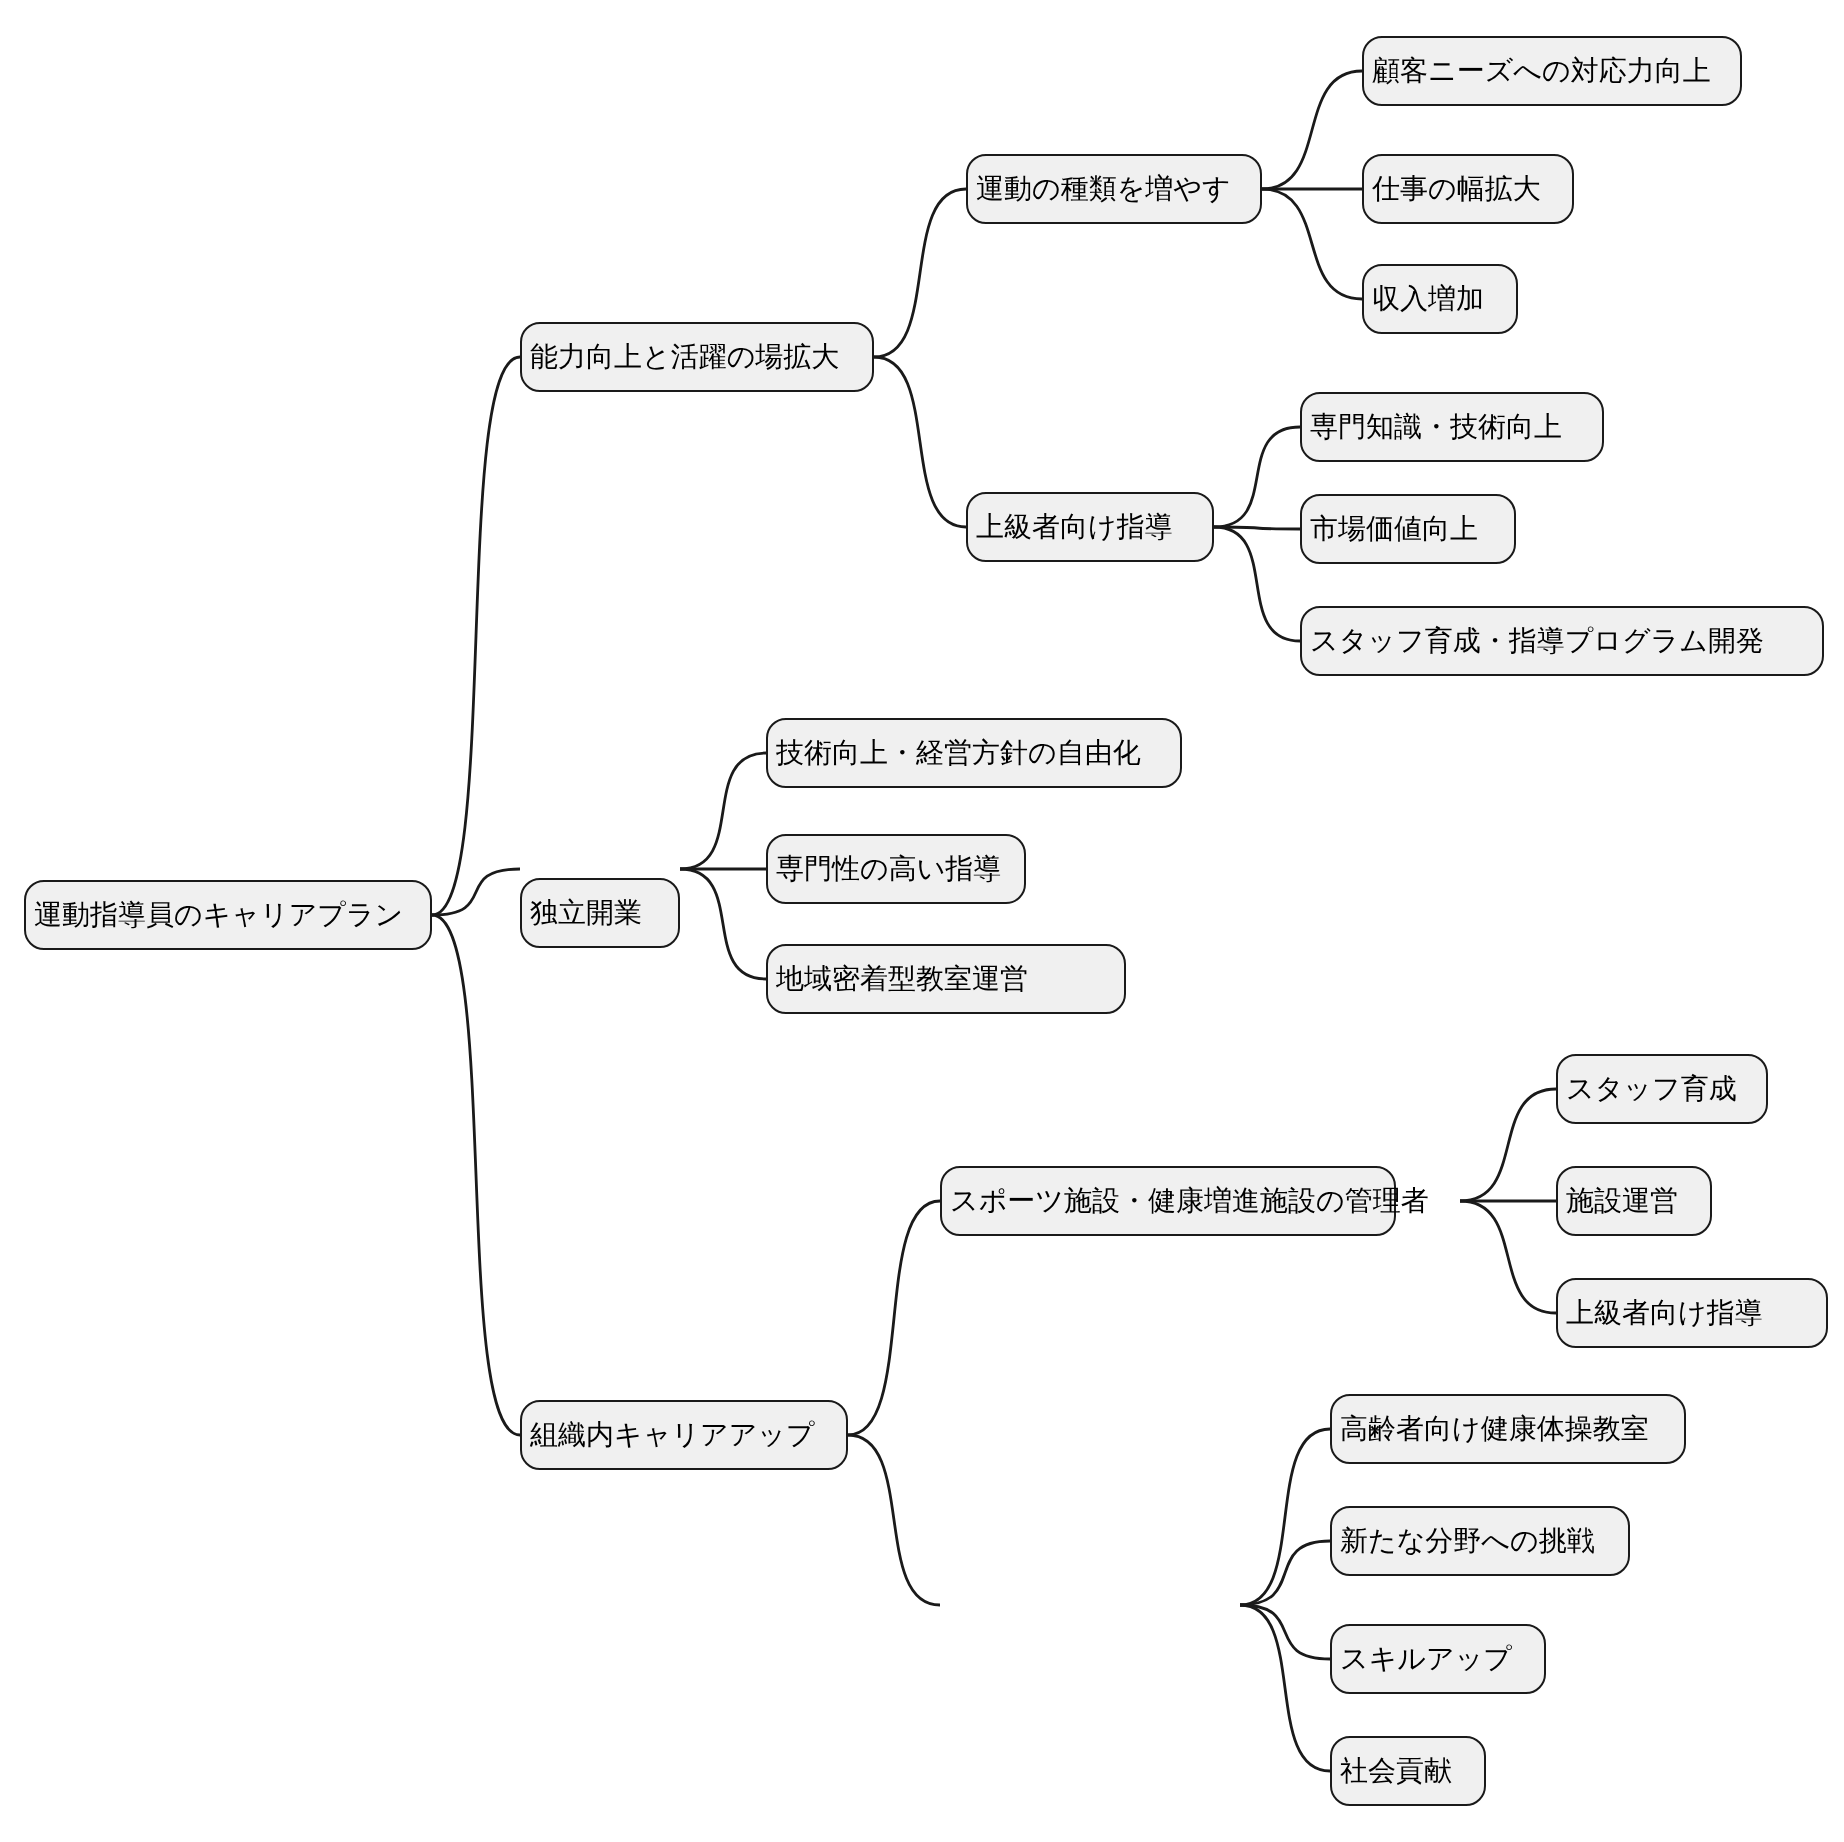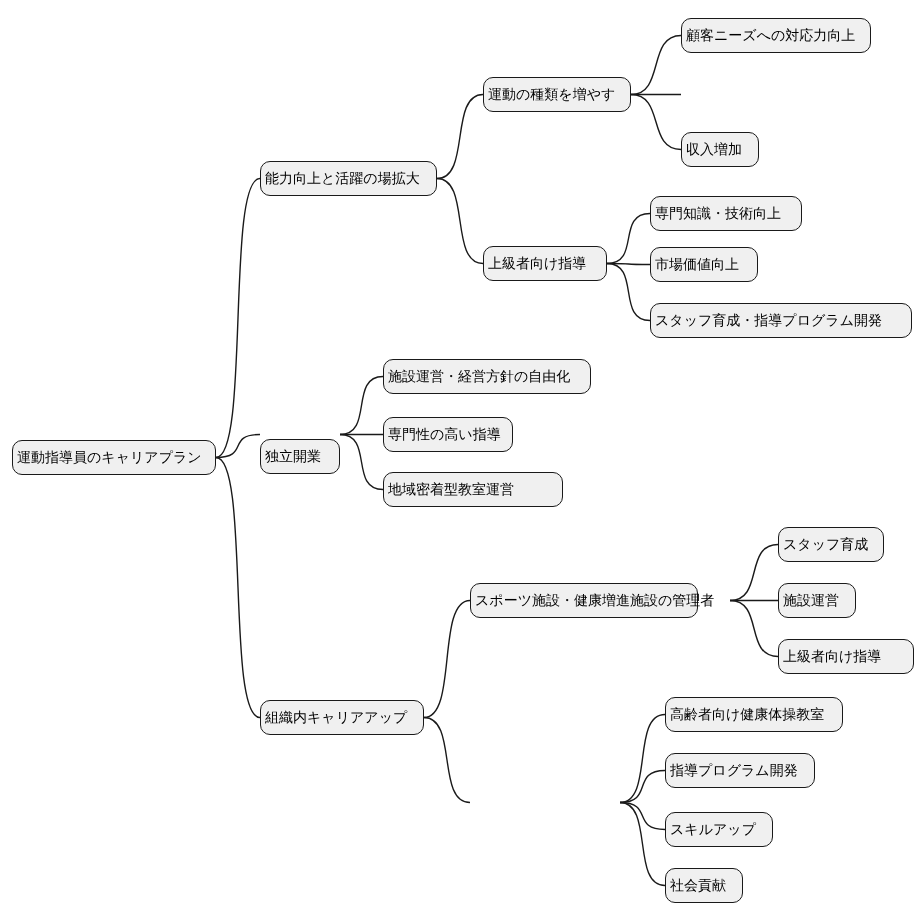--- a/index.html
+++ b/index.html
@@ -70,34 +70,35 @@
     <path d="M620,802.5 C654,802.5 631,770.5 665,770.5"></path>
     <path d="M620,802.5 C654,802.5 631,829.5 665,829.5"></path>
     <path d="M620,802.5 C654,802.5 631,885.5 665,885.5"></path>
   </svg>
 
   <div class="node" style="left:12px;  top:440px; width:204px">運動指導員のキャリアプラン</div>
 
   <div class="node" style="left:260px; top:161px; width:177px">能力向上と活躍の場拡大</div>
   <div class="node" style="left:483px; top:77px;  width:148px">運動の種類を増やす</div>
   <div class="node" style="left:681px; top:18px;  width:190px">顧客ニーズへの対応力向上</div>
+  <div class="node" style="left:681px; top:77px;  width:106px">仕事の幅拡大</div>
   <div class="node" style="left:681px; top:132px; width:78px">収入増加</div>
   <div class="node" style="left:483px; top:246px; width:124px">上級者向け指導</div>
   <div class="node" style="left:650px; top:196px; width:152px">専門知識・技術向上</div>
   <div class="node" style="left:650px; top:247px; width:108px">市場価値向上</div>
   <div class="node" style="left:650px; top:303px; width:262px">スタッフ育成・指導プログラム開発</div>
 
   <div class="node" style="left:260px; top:439px; width:80px">独立開業</div>
-  <div class="node" style="left:383px; top:359px; width:208px">施設運営・経営方針の自由化</div>
+  <div class="node" style="left:383px; top:359px; width:208px">技術向上・経営方針の自由化</div>
   <div class="node" style="left:383px; top:417px; width:130px">専門性の高い指導</div>
   <div class="node" style="left:383px; top:472px; width:180px">地域密着型教室運営</div>
 
   <div class="node" style="left:260px; top:700px; width:164px">組織内キャリアアップ</div>
   <div class="node" style="left:470px; top:583px; width:228px">スポーツ施設・健康増進施設の管理者</div>
   <div class="node" style="left:778px; top:527px; width:106px">スタッフ育成</div>
   <div class="node" style="left:778px; top:583px; width:78px">施設運営</div>
   <div class="node" style="left:778px; top:639px; width:136px">上級者向け指導</div>
   <div class="node" style="left:665px; top:697px; width:178px">高齢者向け健康体操教室</div>
-  <div class="node" style="left:665px; top:753px; width:150px">指導プログラム開発</div>
+  <div class="node" style="left:665px; top:753px; width:150px">新たな分野への挑戦</div>
   <div class="node" style="left:665px; top:812px; width:108px">スキルアップ</div>
   <div class="node" style="left:665px; top:868px; width:78px">社会貢献</div>
 
 </div>
 
 </body></html>

